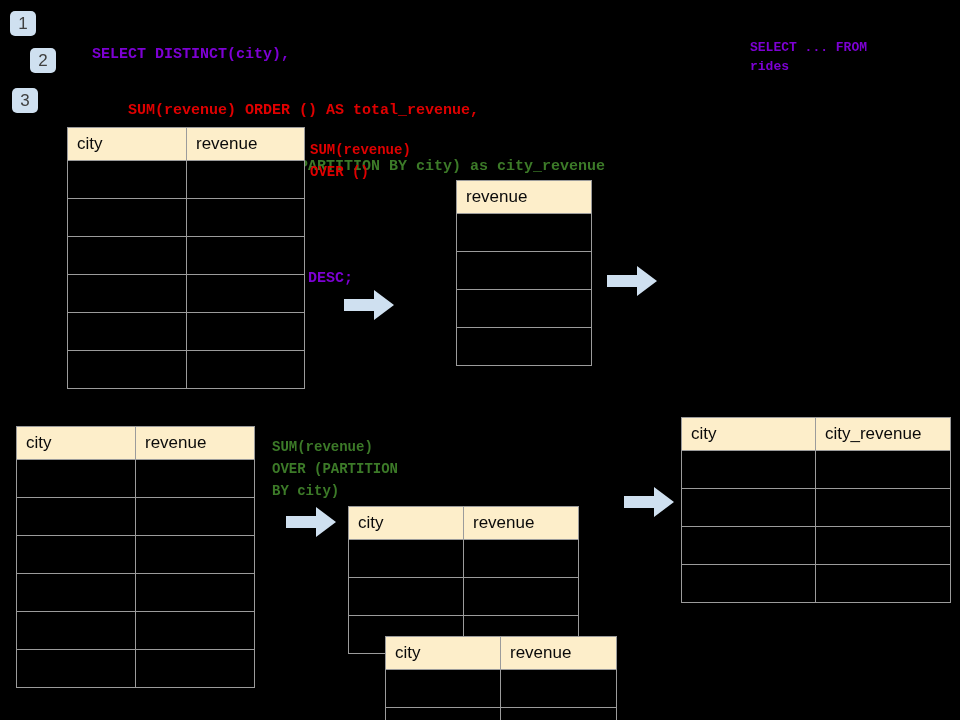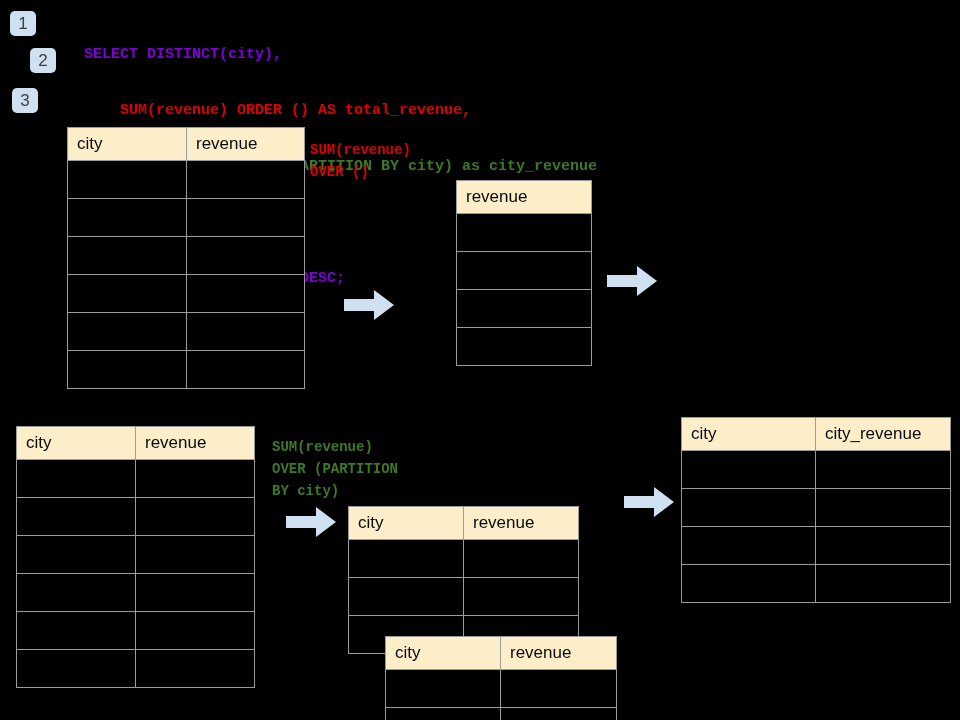--- a/index.html
+++ b/index.html
@@ -101,28 +101,30 @@
 </style>
 </head>
 <body>
 
 <div id="canvas">
 
   <div class="badge" style="left:10px;  top:11px;">1</div>
   <div class="badge" style="left:30px;  top:48px;">2</div>
   <div class="badge" style="left:12px;  top:88px;">3</div>
 
-  <div class="sql" style="left:84px; top:12px;">
+  <div class="sql" style="left:92px; top:12px;">
     <div class="sql-line c-purple">SELECT DISTINCT(city),</div>
     <div class="sql-line c-red">    SUM(revenue) ORDER () AS total_revenue,</div>
     <div class="sql-line c-green">    SUM(revenue) OVER (PARTITION BY city) as city_revenue</div>
     <div class="sql-line c-purple">  FROM rides</div>
     <div class="sql-line c-purple">  ORDER by city_revenue DESC;</div>
   </div>
 
+  <div class="anno-small" style="left:750px; top:38px;">SELECT ... FROM
+rides</div>
 
   <div class="anno c-red" style="left:310px; top:139px;">SUM(revenue)
 OVER ()</div>
 
   <div class="anno c-green" style="left:272px; top:436px;">SUM(revenue)
 OVER (PARTITION
 BY city)</div>
 
   <table class="tbl" id="t-source-top" style="left:67px; top:127px; width:237px;">
     <colgroup>

